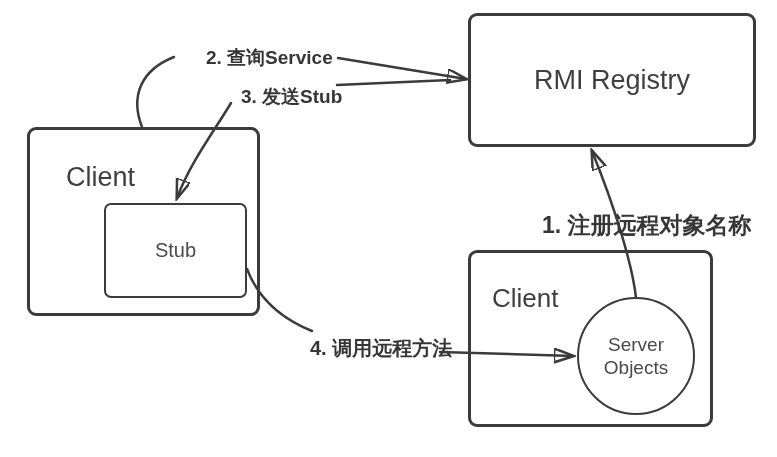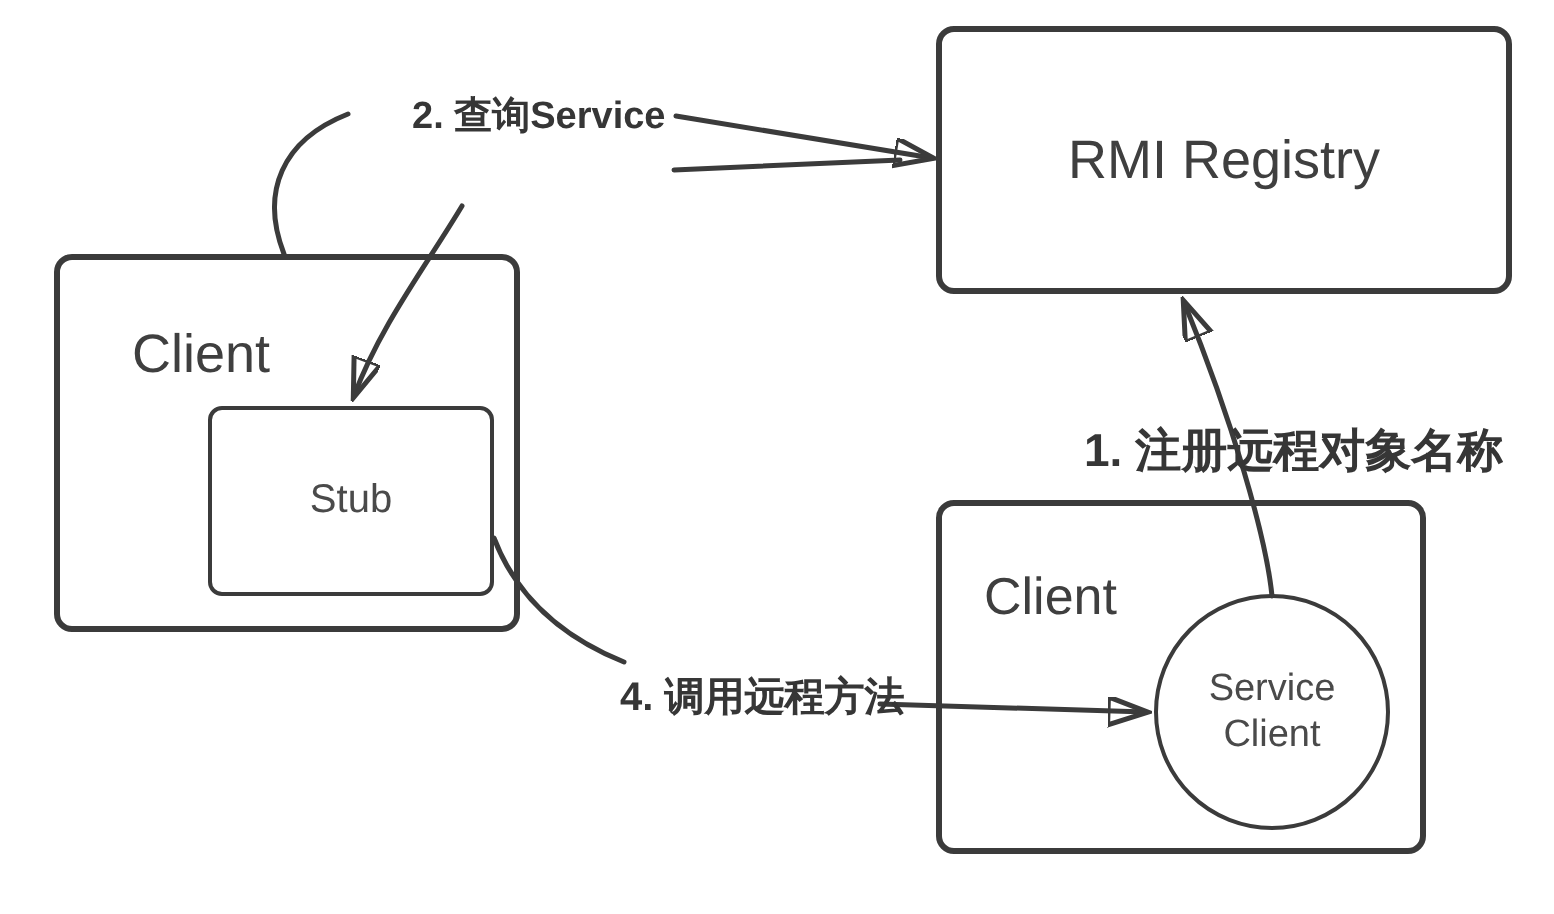--- a/index.html
+++ b/index.html
@@ -58,21 +58,21 @@
   </div>
 
   <div class="box centered" id="rmi-box">
     <span class="node-label" id="rmi-label" style="position:static">RMI Registry</span>
   </div>
 
   <div class="box" id="server-box"></div>
   <span class="node-label" id="server-label">Client</span>
 
   <div class="centered" id="service-circle">
-    <span id="service-label">Service Client</span>
+    <span id="service-label">Server Objects</span>
   </div>
 
   <svg id="arrow-layer" viewBox="0 0 777 457" xmlns="http://www.w3.org/2000/svg">
     <defs>
       <marker id="ah" markerUnits="userSpaceOnUse" markerWidth="22" markerHeight="16" refX="19" refY="7" orient="auto">
         <path d="M0,0 L20,7 L0,14 Z" fill="#3b3b3b" stroke="none"></path>
       </marker>
     </defs>
 
     <path d="M142,127 C130,96 141,70 174,57"></path>
@@ -84,16 +84,17 @@
     <path d="M231,103 C213,133 190,163 177,198" marker-end="url(#ah)"></path>
 
     <path d="M636,298 C633,268 616,210 592,151" marker-end="url(#ah)"></path>
 
     <path d="M247,269 C258,298 280,318 312,331"></path>
 
     <path d="M440,352 L573,356" marker-end="url(#ah)"></path>
   </svg>
 
   <span class="step-label" id="step2-label">2. 查询Service</span>
+  <span class="step-label" id="step3-label">3. 发送Stub</span>
   <span class="step-label" id="step1-label">1. 注册远程对象名称</span>
   <span class="step-label" id="step4-label">4. 调用远程方法</span>
 
 </div>
 
 </body></html>

